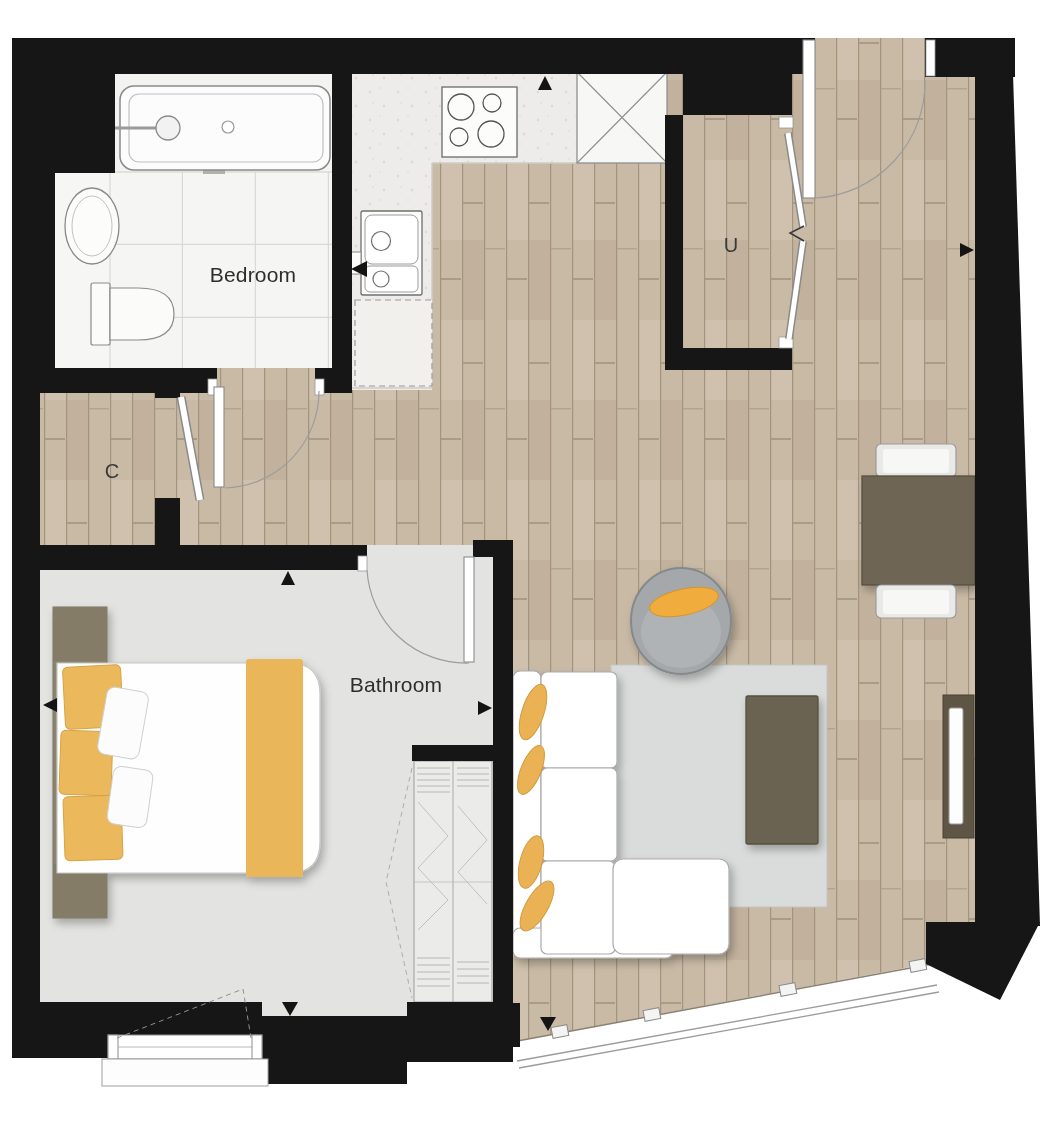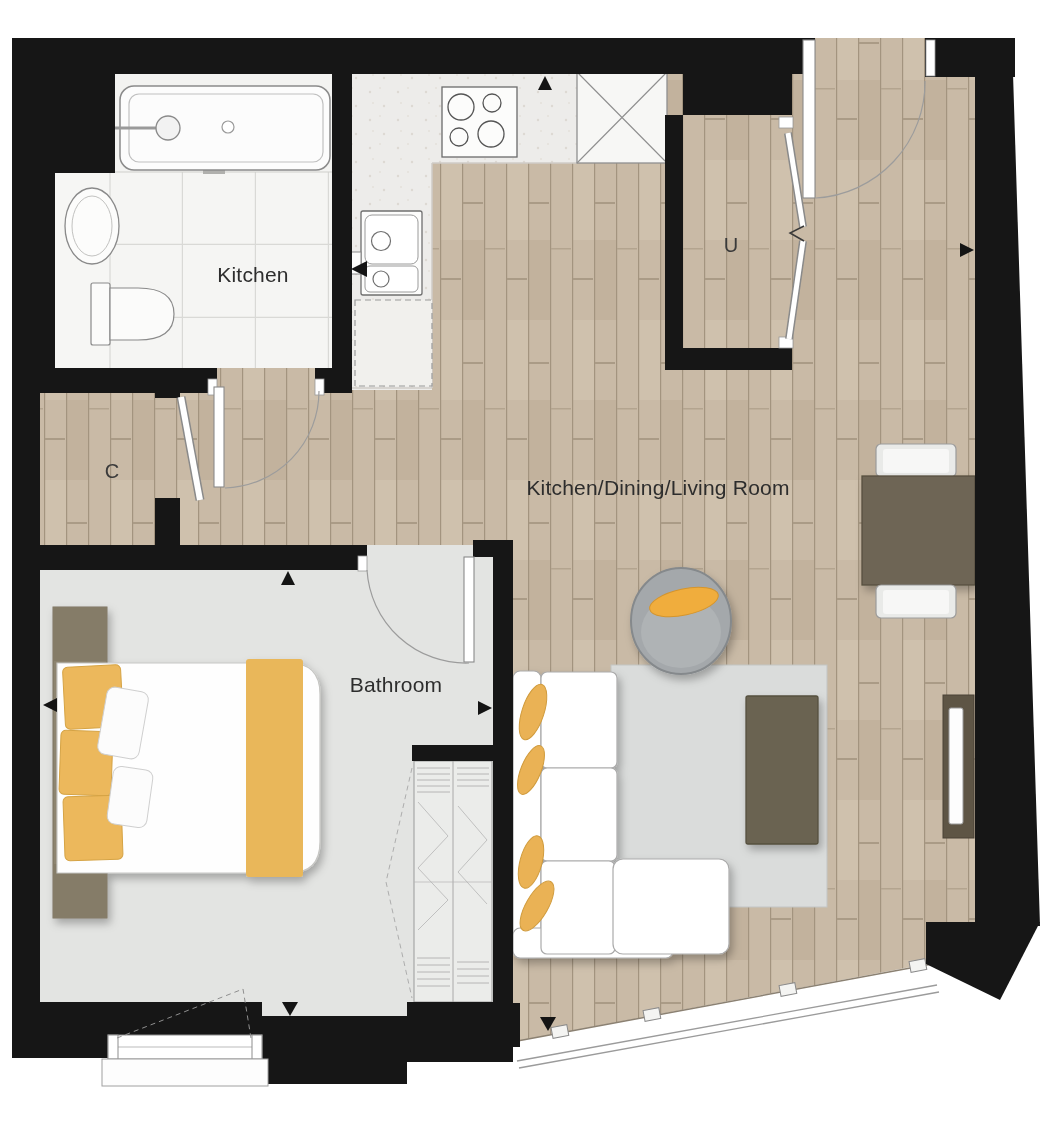--- a/index.html
+++ b/index.html
@@ -262,18 +262,17 @@
     <polygon points="367,261 367,277 351,269"></polygon>
     <polygon points="960,243 960,257 974,250"></polygon>
     <polygon points="281,585 295,585 288,571"></polygon>
     <polygon points="478,701 478,715 492,708"></polygon>
     <polygon points="57,698 57,712 43,705"></polygon>
     <polygon points="282,1002 298,1002 290,1016"></polygon>
     <polygon points="540,1017 556,1017 548,1031"></polygon>
   </g>
 </svg>
 
-  <div class="lbl" style="left:253px;top:275px">Kitchen</div>
-  <div class="lbl" style="left:658px;top:488px">Kitchen/Dining/Living Room</div>
+  <div class="lbl" style="left:253px;top:275px">Bedroom</div>
   <div class="lbl" style="left:396px;top:685px">Bathroom</div>
   <div class="lbl lbl-small" style="left:112px;top:471px">C</div>
   <div class="lbl lbl-small" style="left:731px;top:245px">U</div>
 </div>
 
 </body></html>

